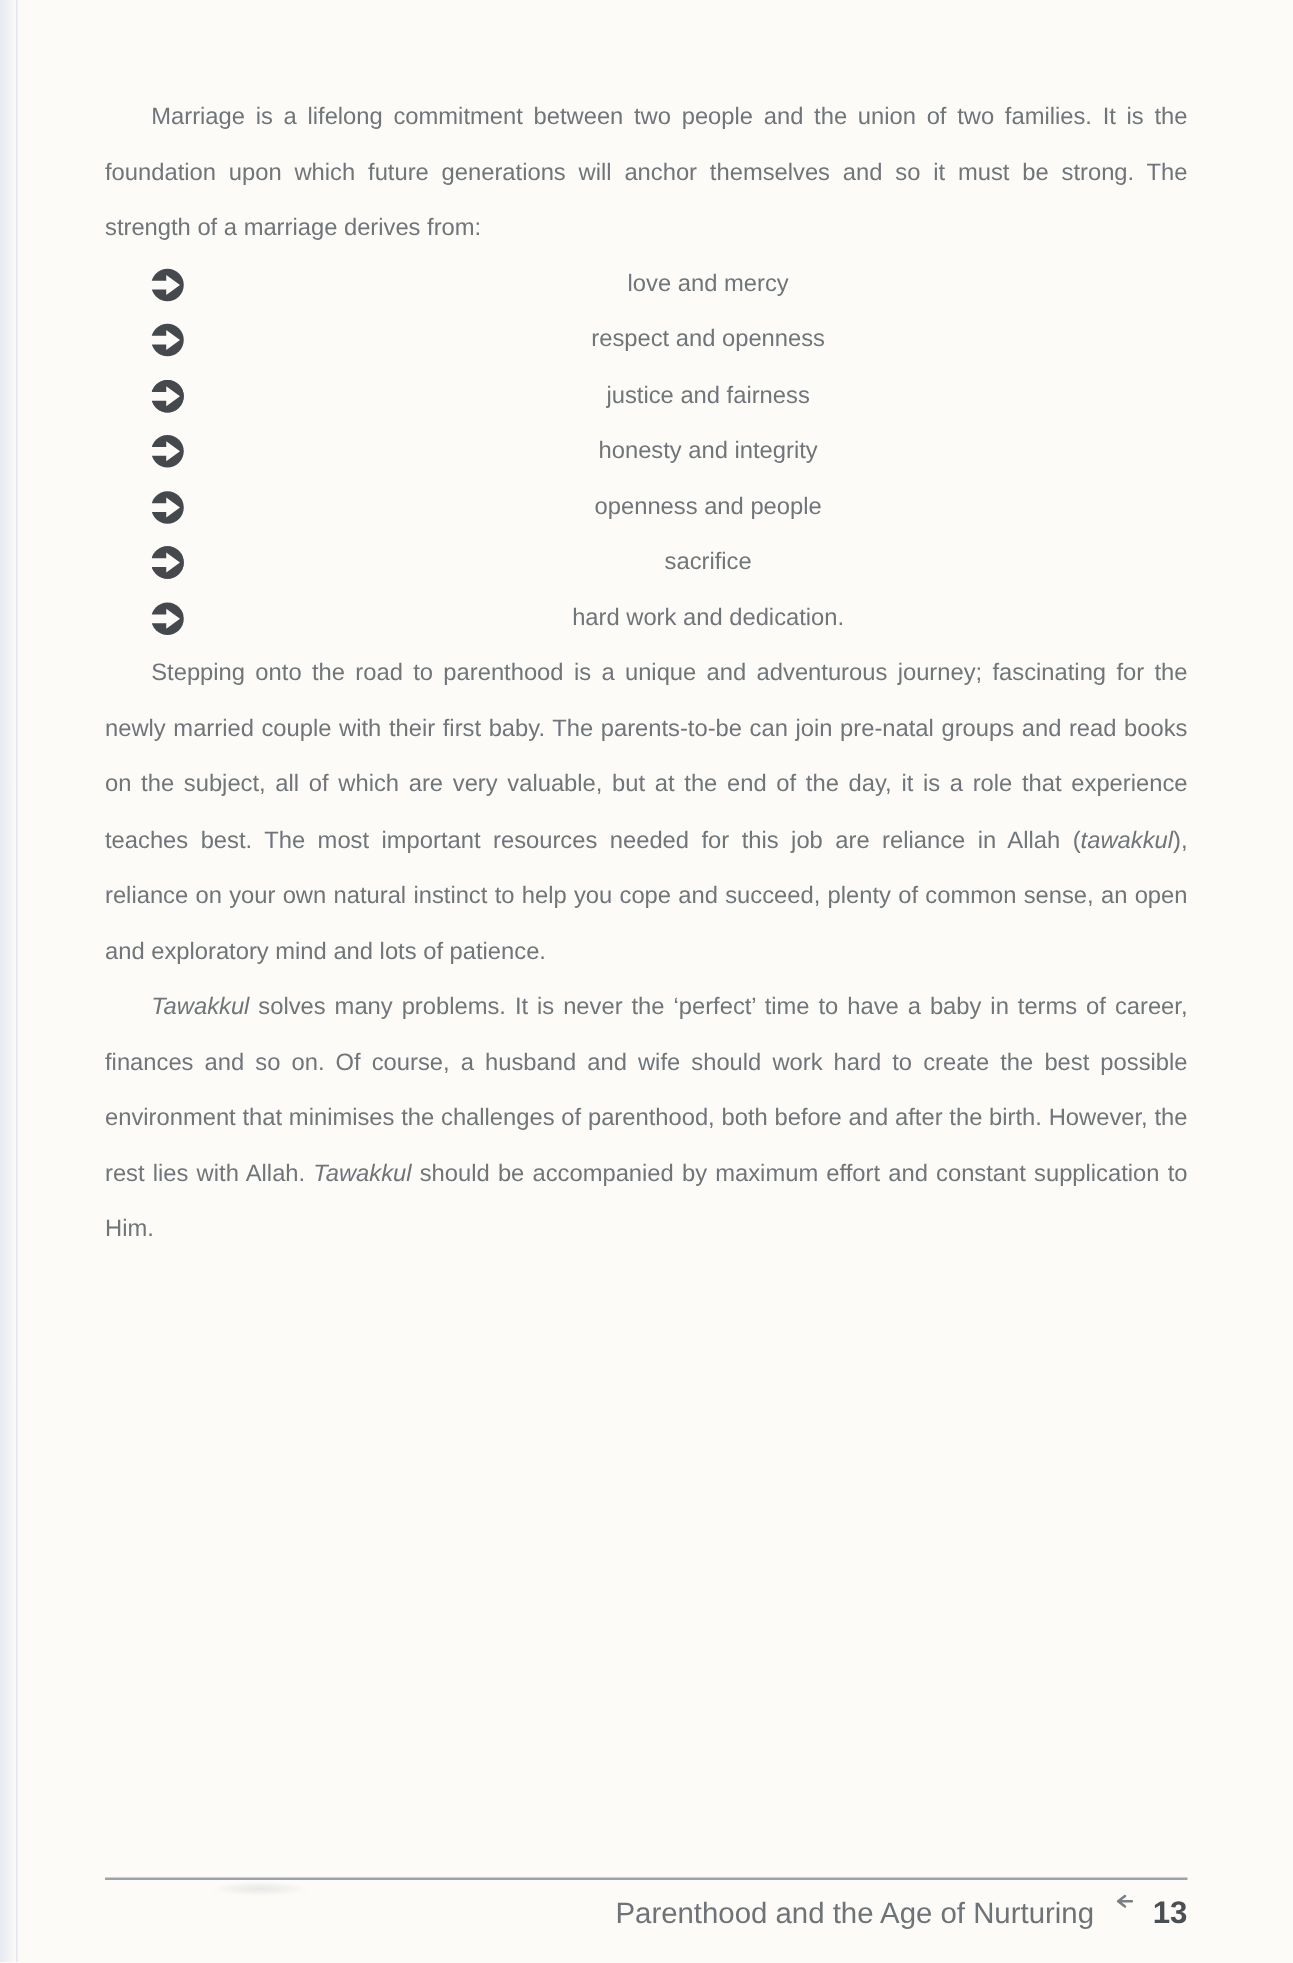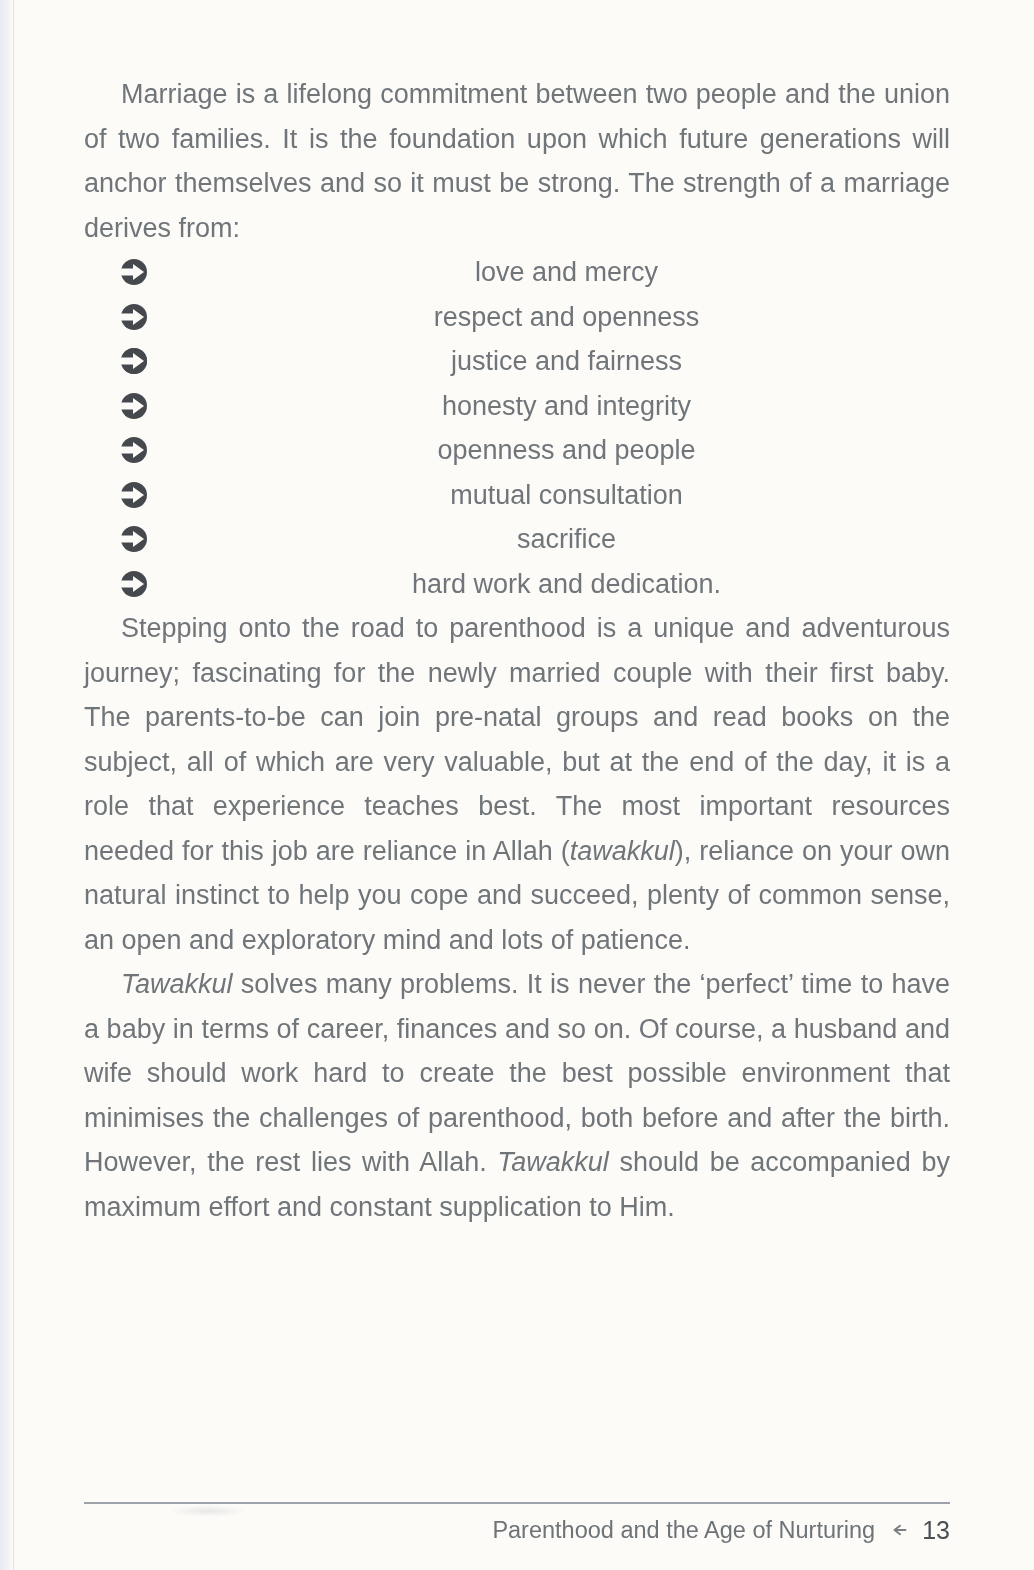--- a/index.html
+++ b/index.html
@@ -21,21 +21,21 @@
     width: 13px;
     background: linear-gradient(to right, #e7eaf1 0%, #f1f2f5 55%, rgba(252,251,248,0) 100%);
     border-right: 1px solid rgba(200,205,214,0.25);
   }
   .content {
     position: absolute;
     left: 84px;
     top: 72px;
     width: 866px;
     color: #70757a;
-    font-size: 27px;
+    font-size: 19px;
     line-height: 44.5px;
     text-align: justify;
   }
   .content p { margin: 0; }
   .indent { text-indent: 37px; }
   .after-gap { margin-top: 44px; }
   i { font-style: italic; margin-top: 15px; }
 
   ul.qualities {
     list-style: none;
@@ -69,29 +69,29 @@
     top: 1505px;
     width: 80px;
     height: 12px;
     background: radial-gradient(ellipse at center, rgba(150,155,162,0.20), rgba(150,155,162,0) 70%);
   }
   .footer {
     position: absolute;
     right: 84px;
     top: 1514px;
     display: flex;
-    align-items: center;
+    align-items: flex-start;
     gap: 15px;
     color: #6e7377;
     font-size: 23.5px;
     line-height: 32px;
     white-space: nowrap;
   }
   .footer .page-num {
-    font-weight: normal;
+    font-weight: bold;
     font-size: 25px;
     color: #4a4f54;
   }
   .footer-arrow {
     width: 17px;
     height: 14px;
     display: block;
   }
 </style>
 </head>
@@ -152,21 +152,20 @@
             <path d="M0 10.5 H13 V6 L24 14 L13 22 V17.5 H0 Z" fill="#fcfbf8"></path>
           </svg>
           <span>openness and people</span>
         </li>
 
         <li class="quality">
           <svg class="bullet-icon" viewBox="0 0 28 28" aria-hidden="true">
             <circle cx="14" cy="14" r="13" fill="#45494e"></circle>
             <path d="M0 10.5 H13 V6 L24 14 L13 22 V17.5 H0 Z" fill="#fcfbf8"></path>
           </svg>
-          <span>mutual consultation</span>
         </li>
 
 
         <li class="quality">
           <svg class="bullet-icon" viewBox="0 0 28 28" aria-hidden="true">
             <circle cx="14" cy="14" r="13" fill="#45494e"></circle>
             <path d="M0 10.5 H13 V6 L24 14 L13 22 V17.5 H0 Z" fill="#fcfbf8"></path>
           </svg>
           <span>sacrifice</span>
         </li>

